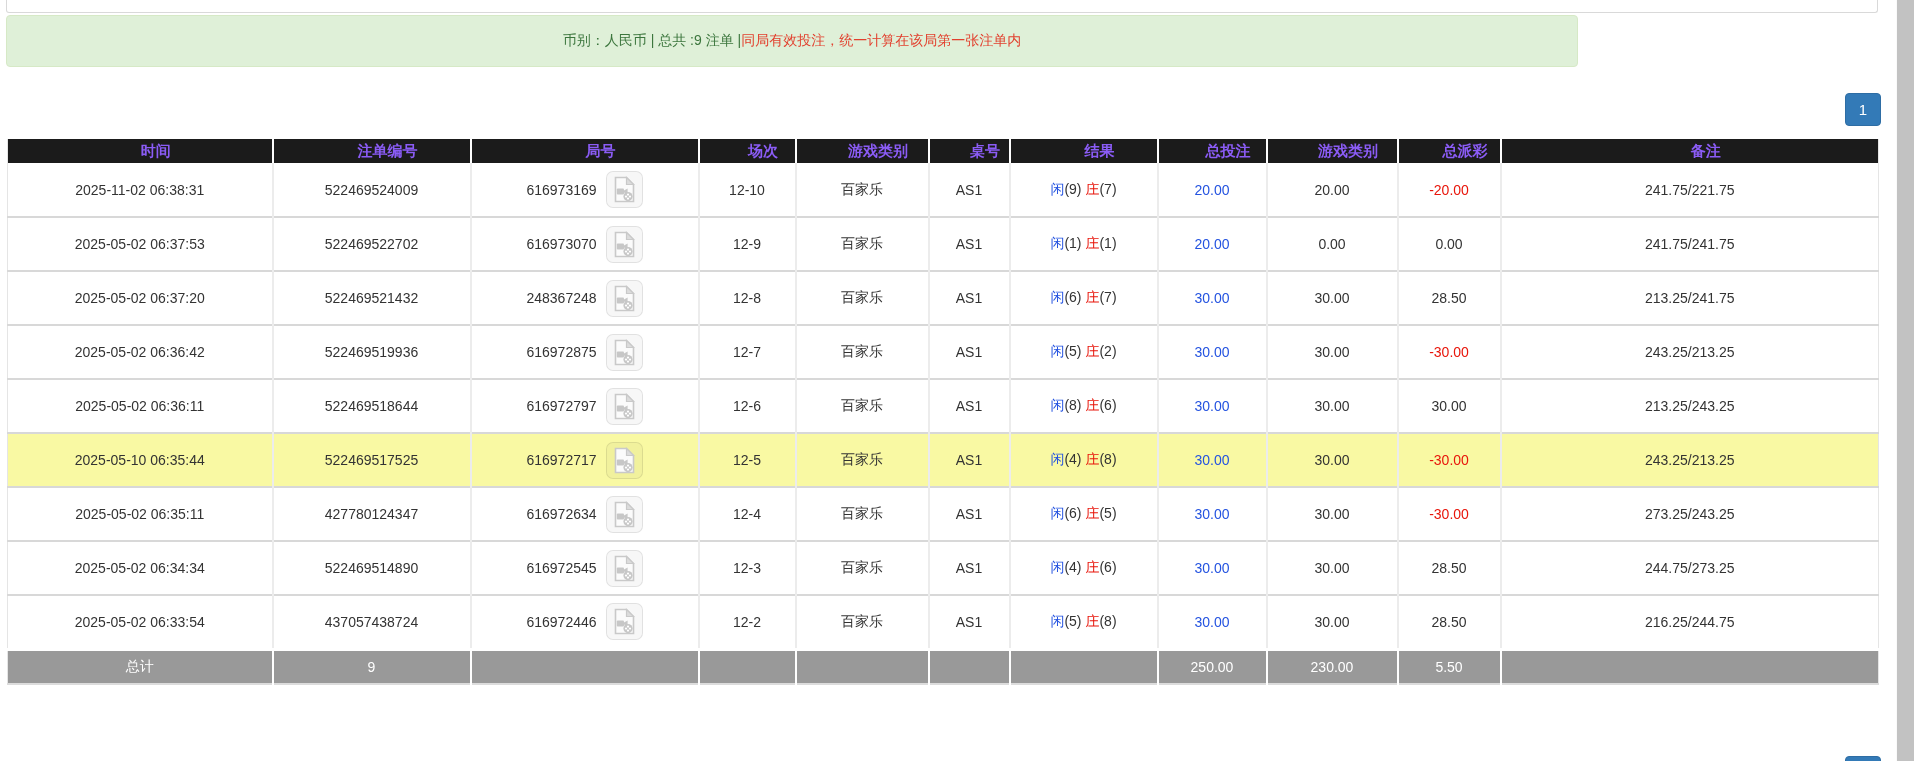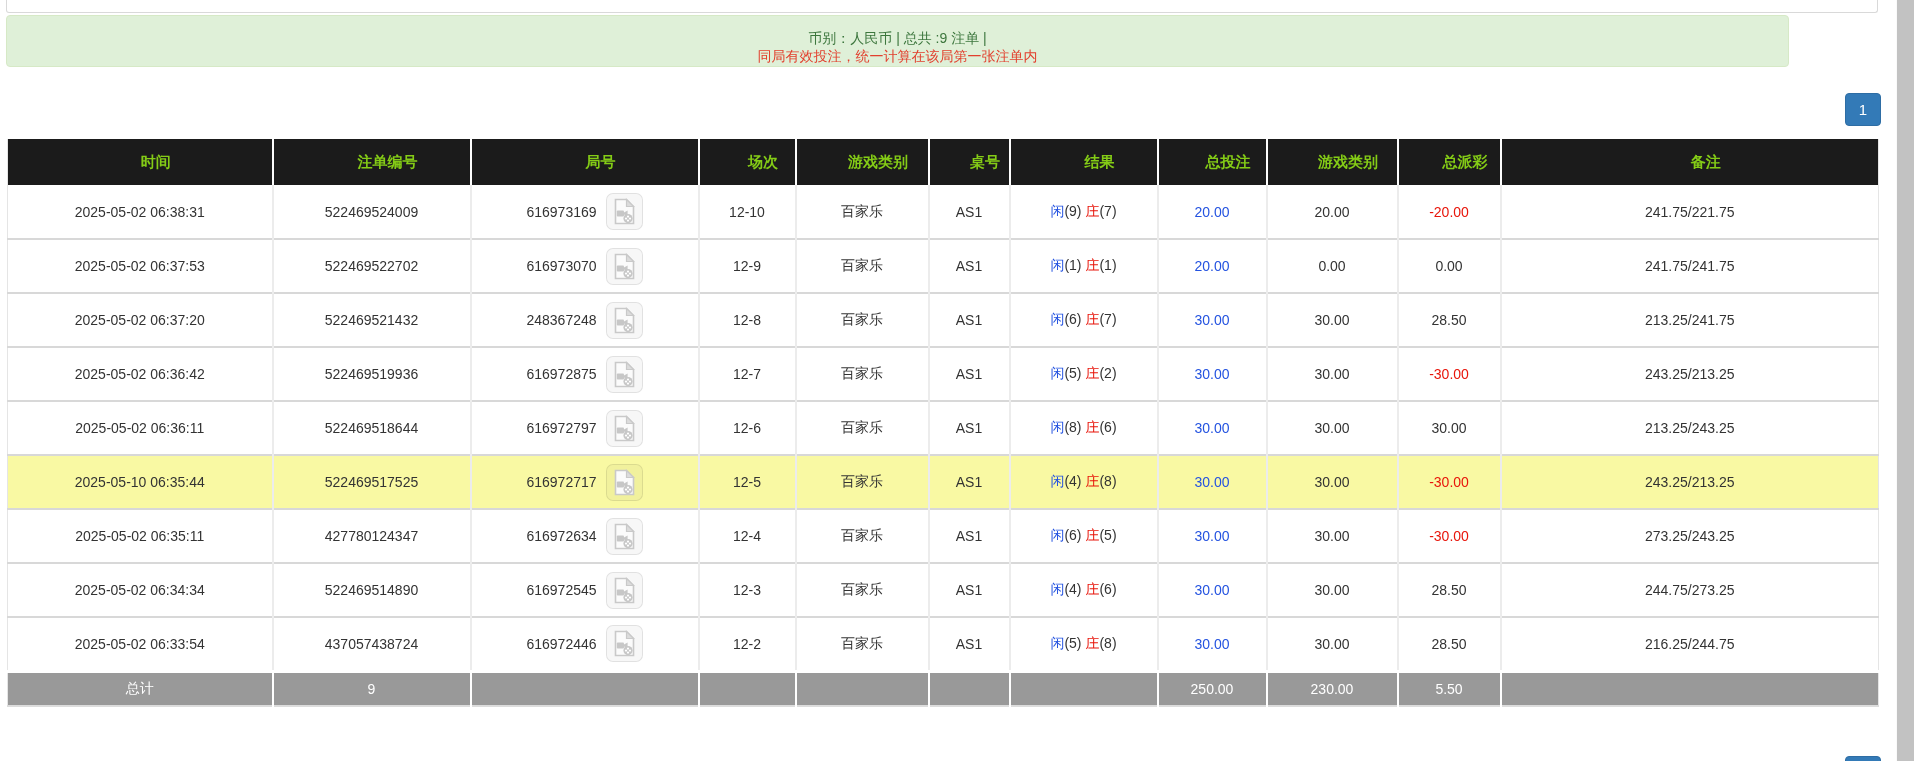--- a/index.html
+++ b/index.html
@@ -12,24 +12,24 @@
 
   
   .panel-edge {
     position: absolute; left: 6px; top: -4px; width: 1872px; height: 17px;
     background: #fff; border: 1px solid #d9d9d9; border-top: none;
     border-radius: 0 0 3px 3px;
   }
 
   
   .alert-bar {
-    position: absolute; left: 6px; top: 15px; width: 1783px; height: 52px;
+    position: absolute; left: 6px; top: 15px; width: 1572px; height: 52px;
     background: var(--alert-bg); border: 1px solid #d6e9c6; border-radius: 4px;
-    display: flex; align-items: center; justify-content: flex-end;
-    padding: 0 16px; font-size: 14px; flex-direction: column;
+    display: flex; align-items: center; justify-content: center;
+    padding: 0 16px; font-size: 14px;
   }
   .alert-left  { color: var(--alert-text); }
   .alert-right { color: var(--alert-red); }
 
   
   .page-btn {
     position: absolute; width: 36px; height: 33px;
     background: var(--pagination-bg); color: #fff; border: 1px solid #2e6da4;
     border-radius: 4px; font-size: 15px;
     display: flex; align-items: center; justify-content: center;
@@ -40,22 +40,22 @@
 
   
   .table-wrap { position: absolute; left: 7px; top: 139px; width: 1871px; }
   table {
     width: 1871px; table-layout: fixed; border-collapse: collapse;
     font-size: 14px; color: #333;
     border-left: 1px solid #e5e5e5; border-right: 1px solid #e5e5e5;
     border-bottom: 2px solid #dcdcdc;
   }
   thead th {
-    background: var(--header-bg); color: #84cc16; font-weight: bold;
-    height: 46px; font-size: 15px; text-align: center;
+    background: var(--header-bg); color: #8b5cf6; font-weight: bold;
+    height: 24px; font-size: 15px; text-align: center;
     border-left: 2px solid #fdfdfd;
     padding-left: 32px;
   }
   thead th:first-child { border-left: none; }
   tbody td {
     height: 54px; text-align: center; vertical-align: middle;
     border-top: 2px solid #d8d8d8; border-left: 2px solid #ececec;
     background: #fff;
   }
   tbody td:first-child { border-left: none; }
@@ -133,21 +133,21 @@
             <th>桌号</th>
             <th>结果</th>
             <th>总投注</th>
             <th>游戏类别</th>
             <th>总派彩</th>
             <th>备注</th>
           </tr>
         </thead>
       <tbody id="body">
           <tr>
-            <td>2025-05-02 06:38:31</td>
+            <td>2025-11-02 06:38:31</td>
             <td>522469524009</td>
             <td><span class="round-cell">
                 <span>616973169</span>
                 <button class="replay-btn">
 <svg width="23" height="27" viewBox="0 0 23 27">
   <path d="M2.5 1.5 h11 l7 7 v17 h-18 z" fill="#fbfbfb" stroke="#c9c9c9" stroke-width="1.6"></path>
   <path d="M13.5 1.5 v7 h7 z" fill="#dcdcdc" stroke="#c9c9c9" stroke-width="1.2"></path>
   <rect x="3.8" y="12.5" width="7.2" height="6" rx="1" fill="#c7c7c7"></rect>
   <polygon points="11,14.4 14.6,12.6 14.6,18.4 11,16.6" fill="#c7c7c7"></polygon>
   <circle cx="15" cy="20.6" r="4.6" fill="#c7c7c7"></circle>

